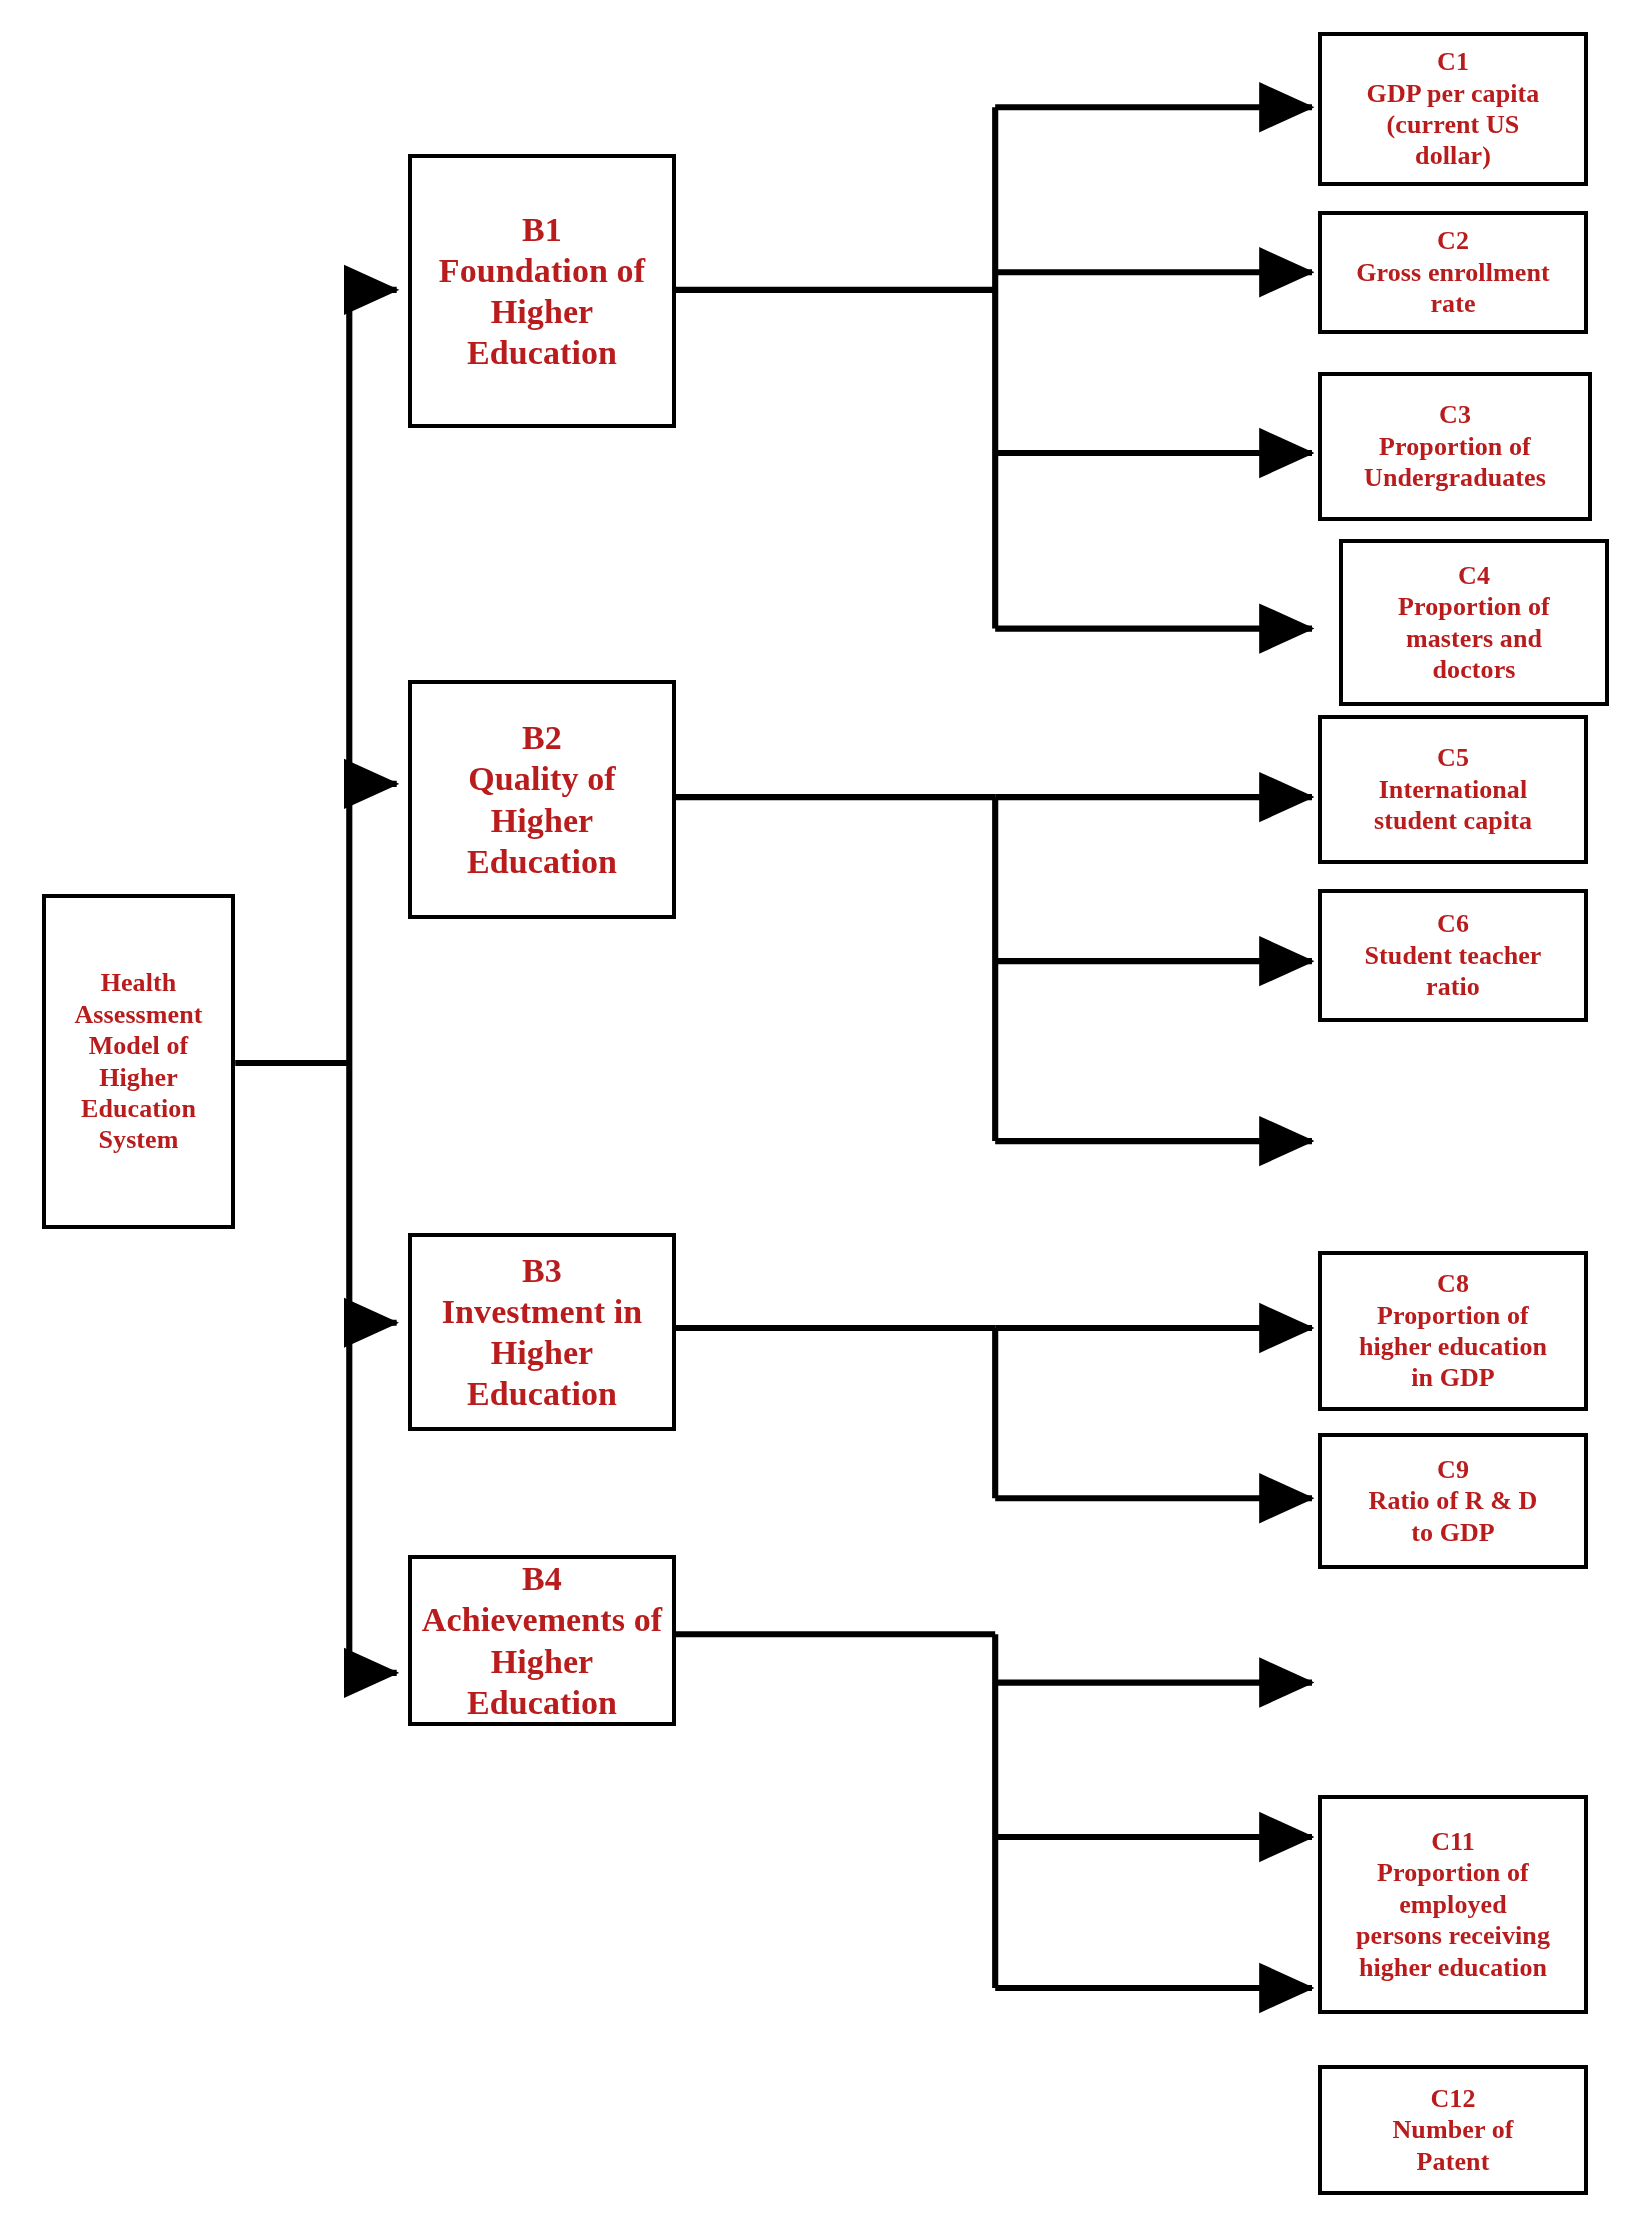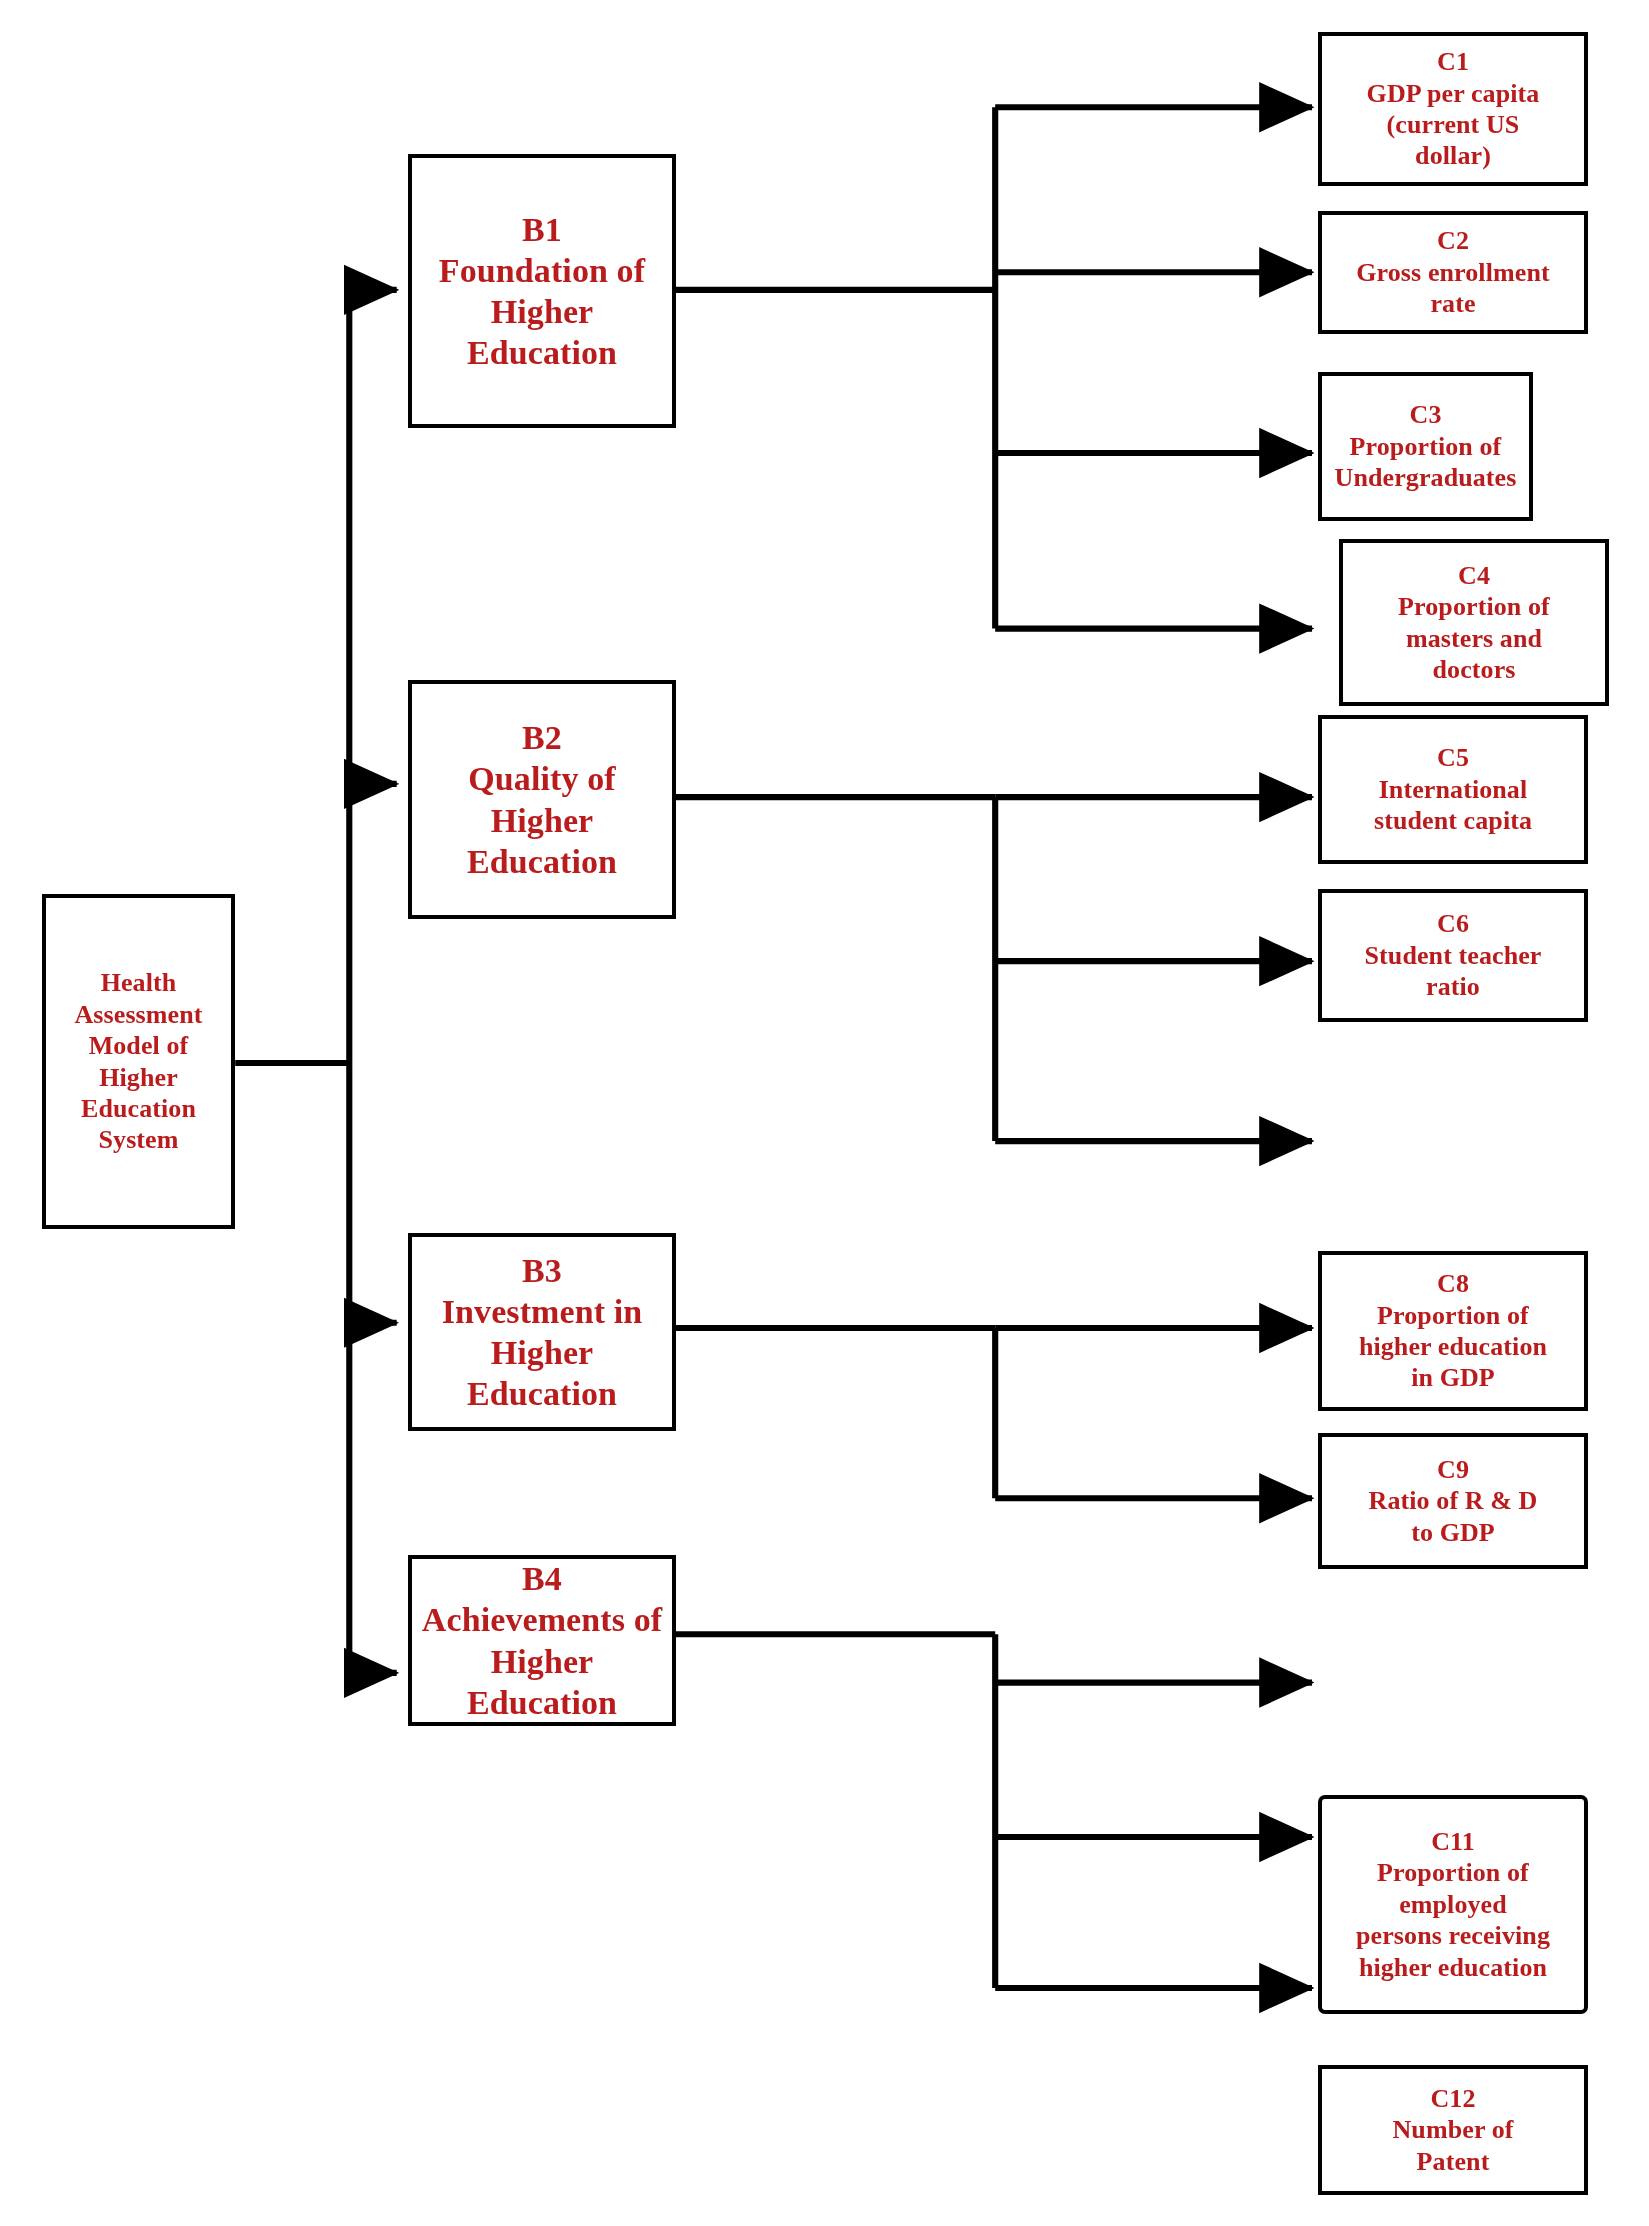--- a/index.html
+++ b/index.html
@@ -159,21 +159,21 @@
 (current US
 dollar)</span>
   </div>
 
   <div class="node c-node" style="left:1318px; top:211px; width:270px; height:123px;">
     <span class="label">C2
 Gross enrollment
 rate</span>
   </div>
 
-  <div class="node c-node" style="left:1318px; top:372px; width:215px; height:149px;">
+  <div class="node c-node" style="left:1318px; top:372px; width:274px; height:149px;">
     <span class="label">C3
 Proportion of
 Undergraduates</span>
   </div>
 
   <div class="node c-node" style="left:1318px; top:539px; width:270px; height:167px;margin-left:21px;">
     <span class="label">C4
 Proportion of
 masters and
 doctors</span>
@@ -199,21 +199,21 @@
 in GDP</span>
   </div>
 
   <div class="node c-node" style="left:1318px; top:1433px; width:270px; height:136px;">
     <span class="label">C9
 Ratio of R &amp; D
 to GDP</span>
   </div>
 
 
-  <div class="node c-node" style="left:1318px; top:1795px; width:270px; height:219px;border-radius:7px;">
+  <div class="node c-node" style="left:1318px; top:1795px; width:270px; height:219px;">
     <span class="label">C11
 Proportion of
 employed
 persons receiving
 higher education</span>
   </div>
 
   <div class="node c-node" style="left:1318px; top:2065px; width:270px; height:130px;">
     <span class="label">C12
 Number of

